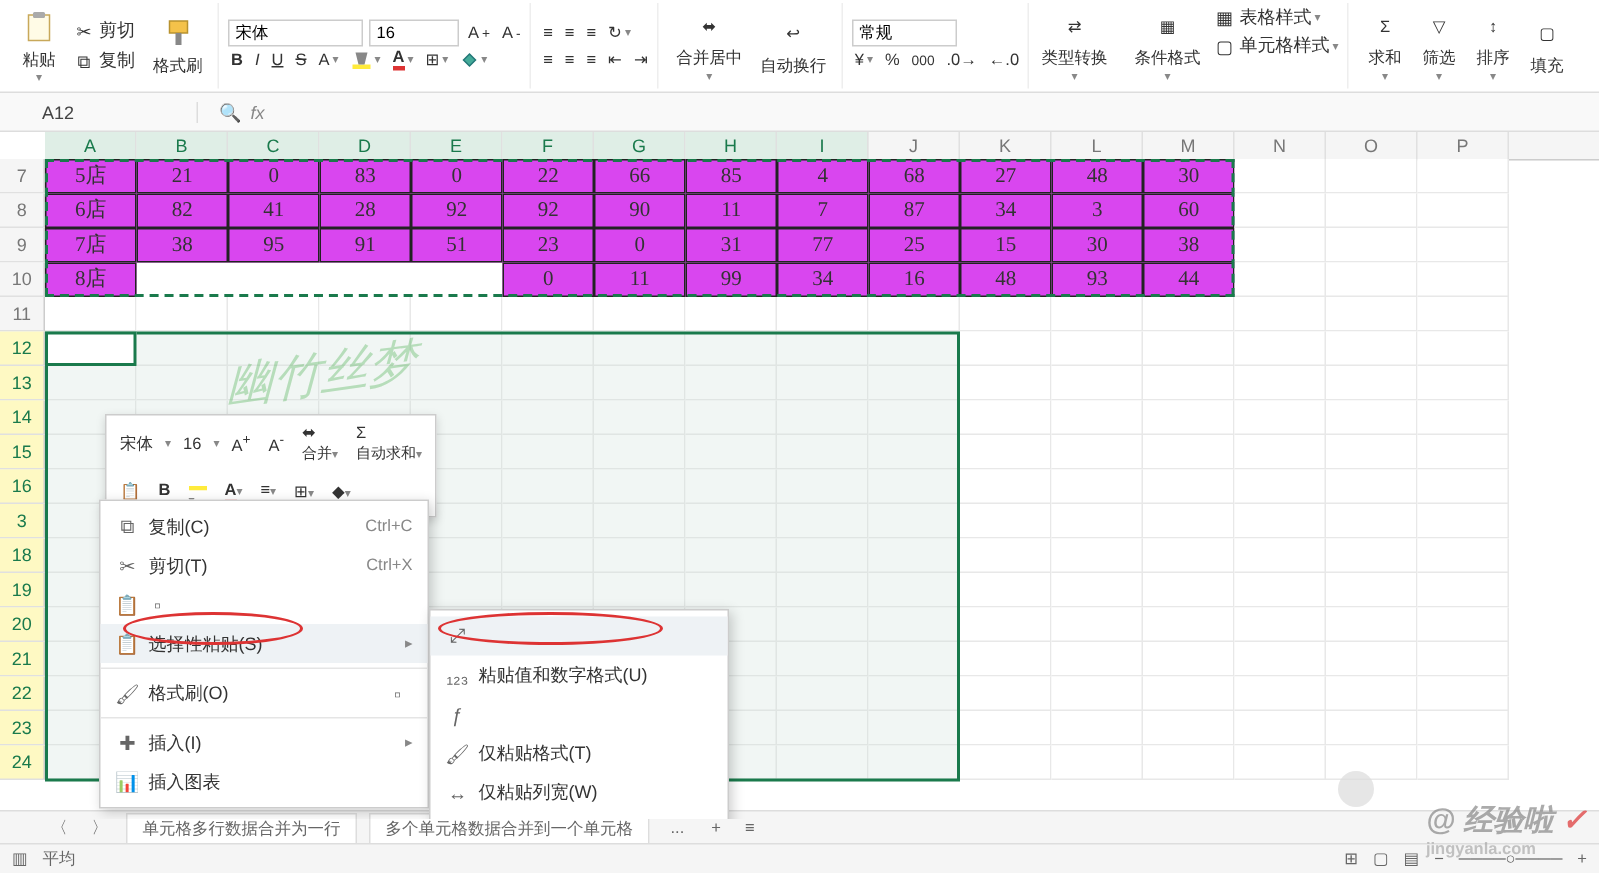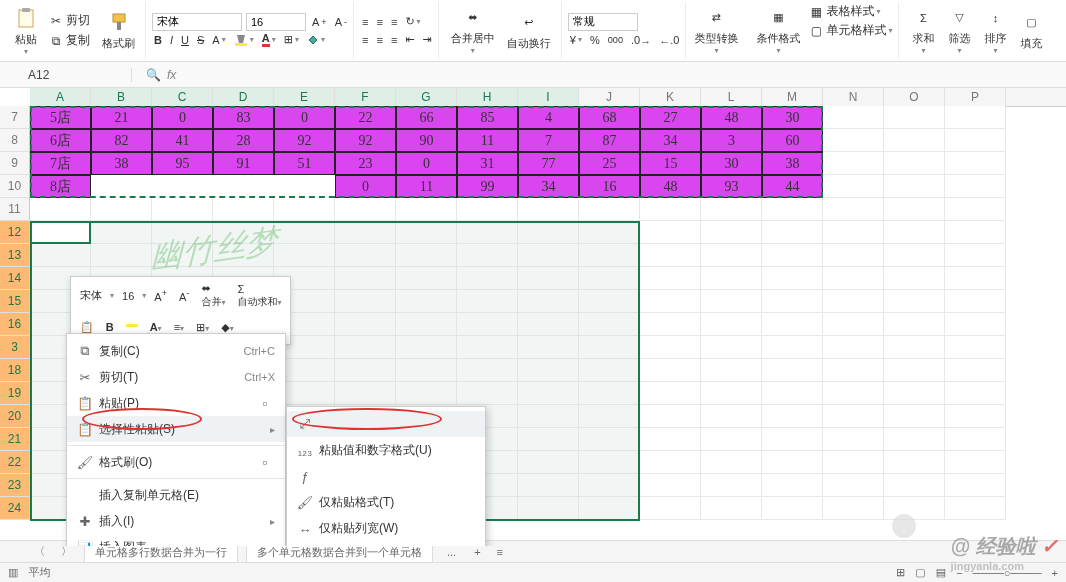--- a/index.html
+++ b/index.html
@@ -22,21 +22,21 @@
   .name-box { width: 132px; border-right: 1px solid #ddd; padding-left: 28px; font-size: 12px; color:#444; }
   .fx-func { padding: 0 14px; color:#888; }
   .fx-input { flex: 1; padding: 0 4px; }
 
   
   .sheet-wrap { position: relative; height: 458px; overflow: hidden; }
   .col-headers { display: flex; background: #f5f5f5; border-bottom: 1px solid #ccc; margin-left: 30px; }
   .col-h { width: 61px; text-align: center; font-size: 12px; color: #777; border-right: 1px solid #e0e0e0; height: 18px; line-height: 18px; }
   .row-headers { position: absolute; left: 0; top: 18px; width: 30px; }
   .row-h { height: 23px; text-align: center; font-size: 12px; color: #777; border-bottom: 1px solid #e0e0e0; border-right: 1px solid #ccc; line-height: 23px; background:#f5f5f5; }
-  .row-h.sel { background:#fdba74; color:#1a7a4c; }
+  .row-h.sel { background:#fef9c3; color:#1a7a4c; }
 
   .grid { position: absolute; left: 30px; top: 18px; }
   .grow { display: flex; height: 23px; }
   .cell { width: 61px; height: 23px; border-right: 1px solid #e8e8e8; border-bottom: 1px solid #e8e8e8; text-align: center; line-height: 22px; font-size: 14px; font-family: "SimSun", serif; background:#fff; }
   .cell.data { border: 1px solid #222; background:#d946ef; }
 
   
   .marquee { position:absolute; border:2px dashed #1a7a4c; pointer-events:none; }
   .sel-border { position:absolute; border:2px solid #1a7a4c; pointer-events:none; }
   .active-cell { position:absolute; border:2px solid #1a7a4c; background:#fff; pointer-events:none; }
@@ -648,39 +648,34 @@
         <span class="lbl">复制(C)</span>
         <span class="sc">Ctrl+C</span>
       </div>
       <div class="row">
         <span class="ic">✂</span>
         <span class="lbl">剪切(T)</span>
         <span class="sc">Ctrl+X</span>
       </div>
       <div class="row">
         <span class="ic">📋</span>
-        <span class="lbl">粘贴(P)</span>
         <span class="ic">▫</span>
       </div>
       <div class="row hov">
         <span class="ic">📋</span>
         <span class="lbl">选择性粘贴(S)</span>
         <span class="sub-arrow">▸</span>
       </div>
       <div class="sep"></div>
       <div class="row">
         <span class="ic">🖌</span>
         <span class="lbl">格式刷(O)</span>
         <span class="ic">▫</span>
       </div>
       <div class="sep"></div>
-      <div class="row">
-        <span class="ic"></span>
-        <span class="lbl">插入复制单元格(E)</span>
-      </div>
       <div class="row">
         <span class="ic">✚</span>
         <span class="lbl">插入(I)</span>
         <span class="sub-arrow">▸</span>
       </div>
       <div class="row">
         <span class="ic">📊</span>
         <span class="lbl">插入图表</span>
       </div>
     </div>

